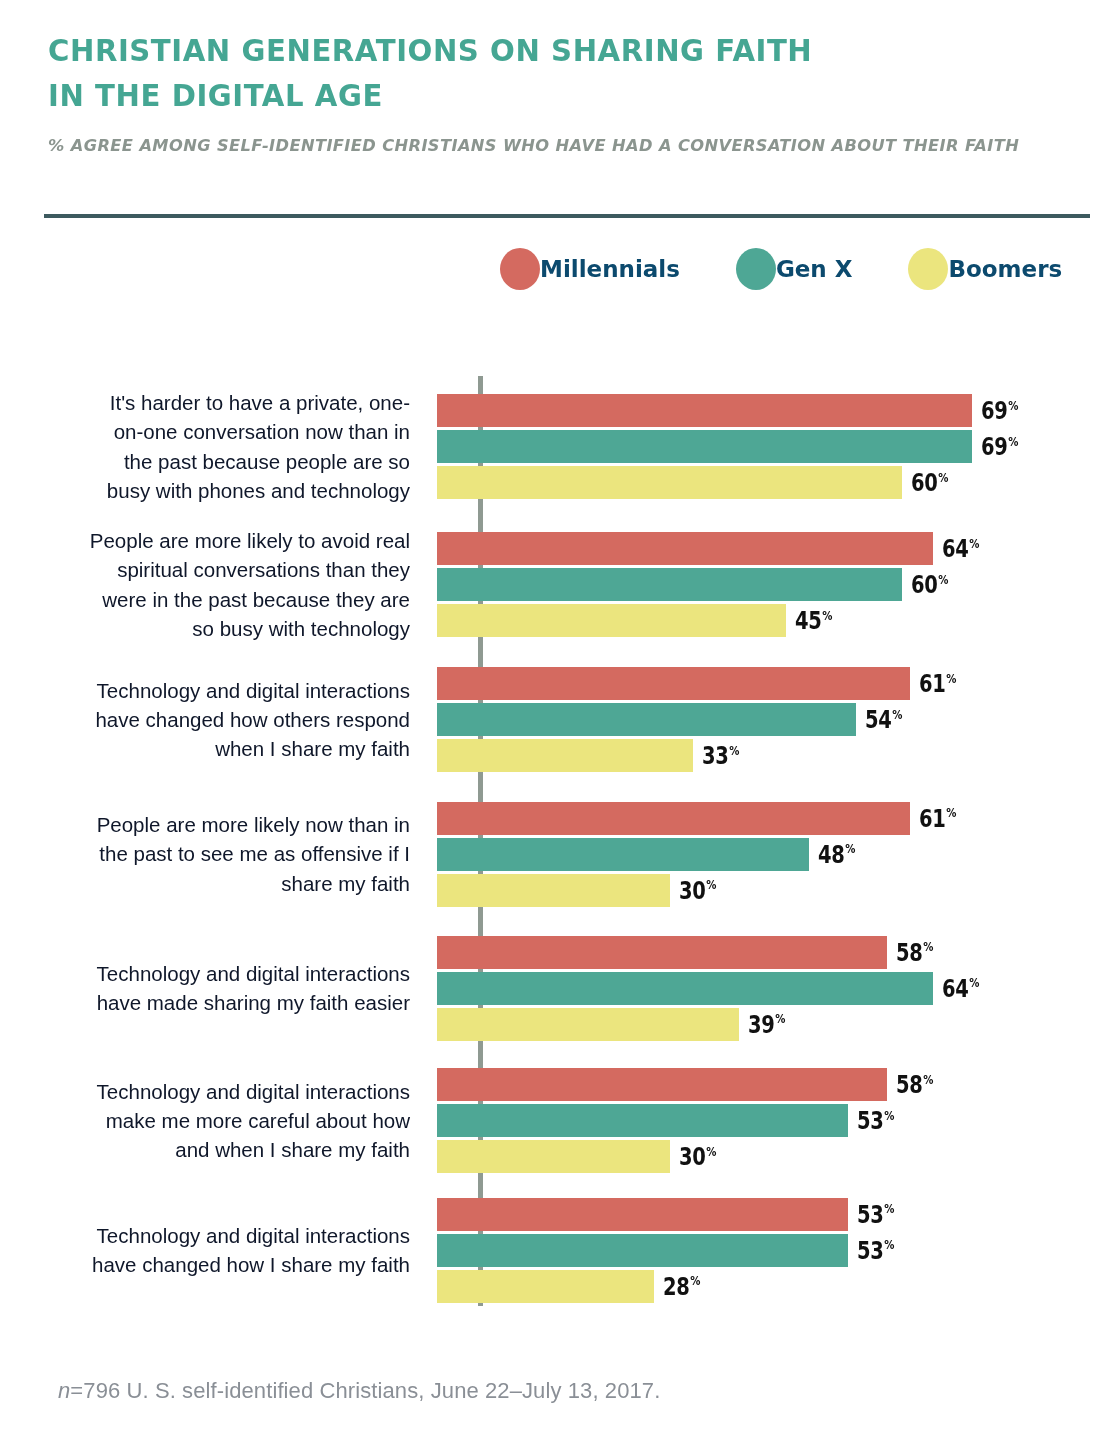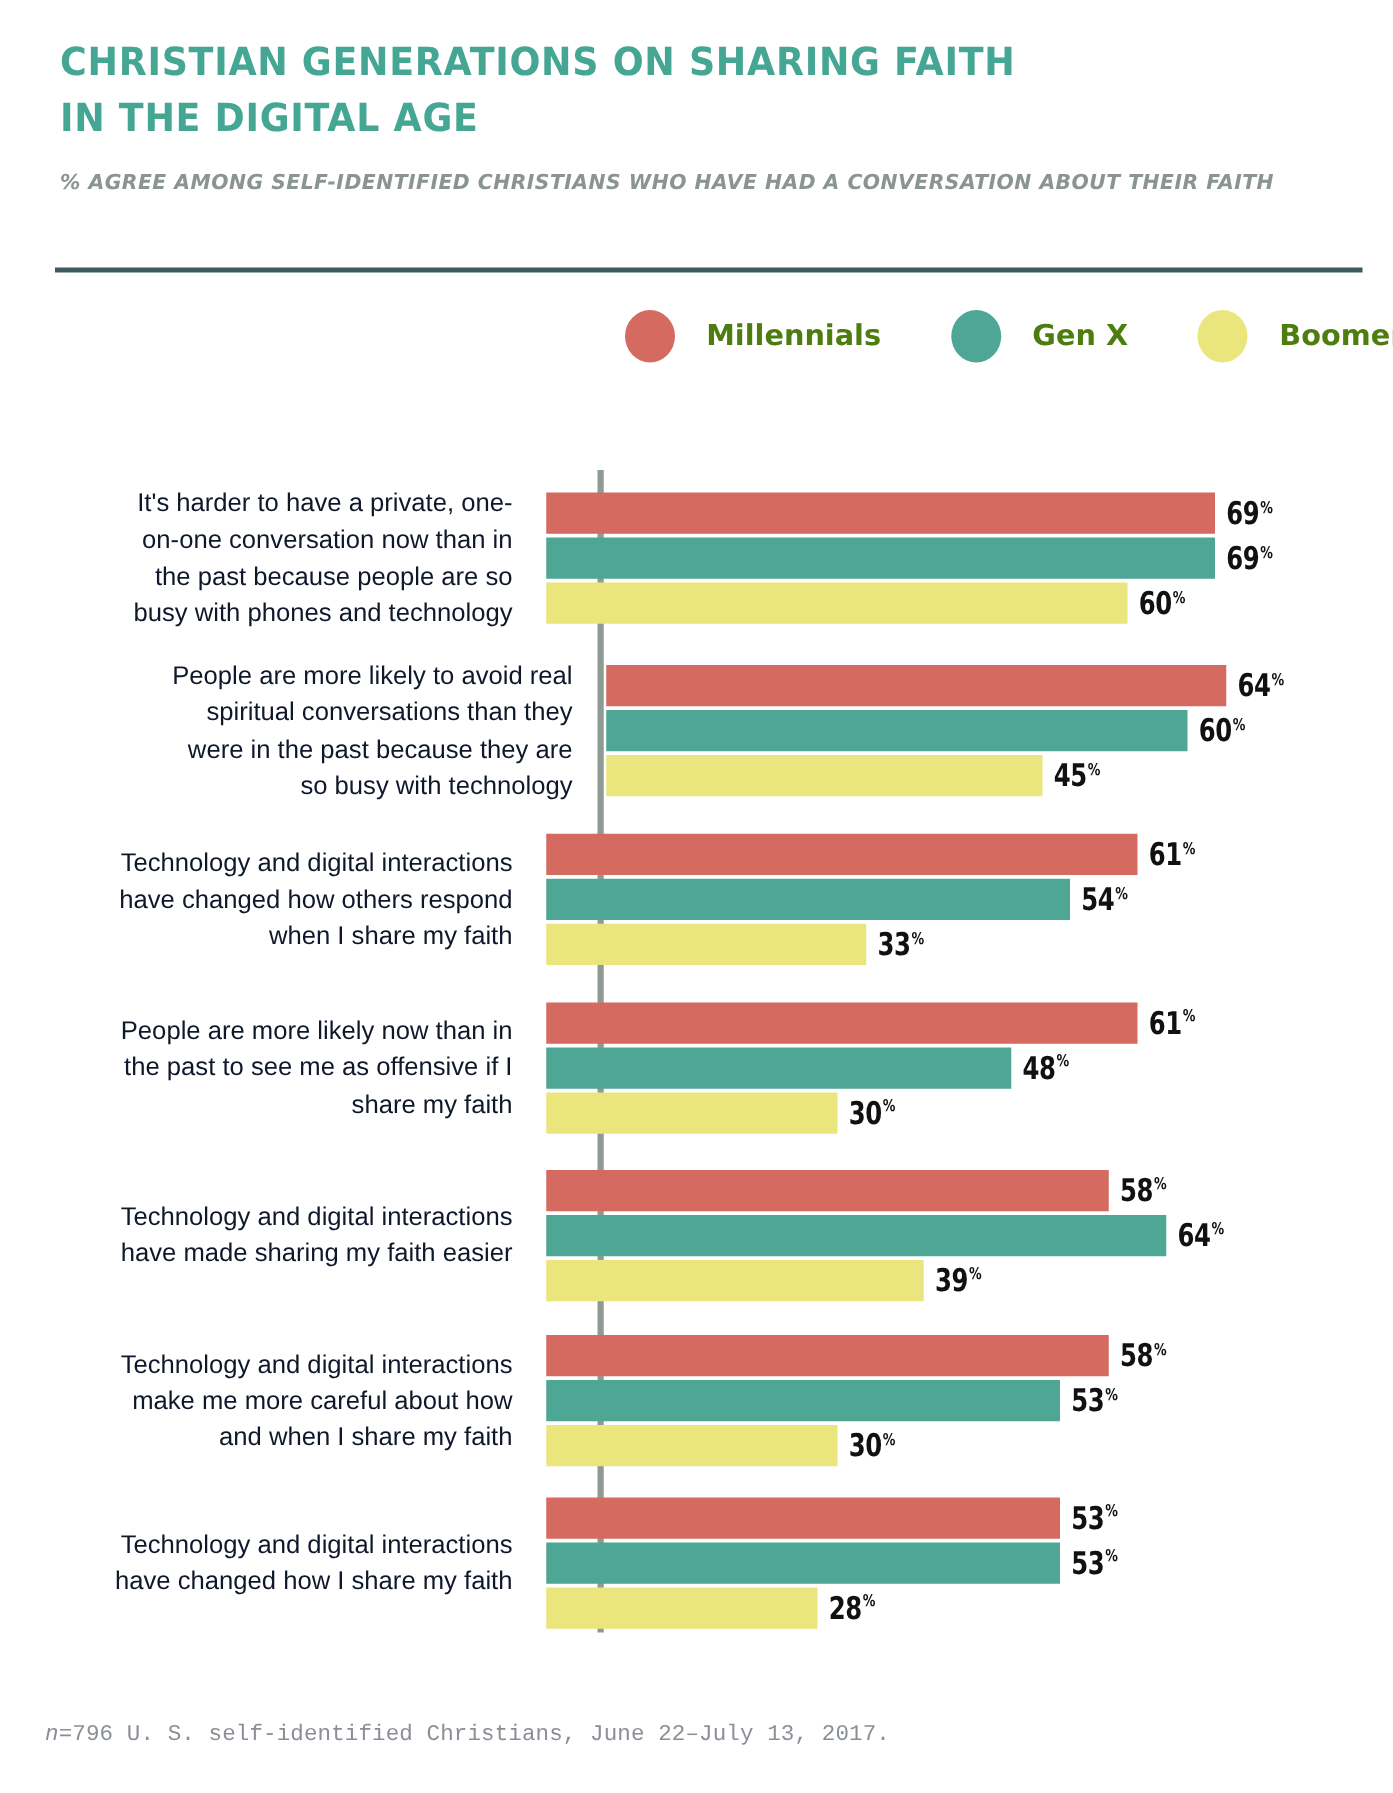--- a/index.html
+++ b/index.html
@@ -80,22 +80,22 @@
   }
   .legend-item:last-child { margin-right: 0; }
   .legend-dot {
     width: 40px;
     height: 42px;
     border-radius: 50%;
     display: inline-block;
     flex: 0 0 auto;
   }
   .legend-label {
-    margin-left: 25px;
-    color: #4d7c0f;
+    margin-left: 0;
+    color: #0c4a6e;
     font-family: "DejaVu Sans", sans-serif;
     font-weight: bold;
     font-size: 23px;
     white-space: nowrap;
   }
 
   
   .chart {
     position: absolute;
     left: 0px;
@@ -159,25 +159,25 @@
   .bar-value sup {
     font-size: 13px;
     vertical-align: super;
     line-height: 0;
     margin-left: 1px;
   }
 
   
   .footnote {
     position: absolute;
-    left: 36px;
+    left: 58px;
     top: 1378px;
     color: #8a8f96;
-    font-family: Liberation Mono, monospace;
-    font-size: 18px;
+    font-family: Liberation Sans, sans-serif;
+    font-size: 22px;
     letter-spacing: 0.1px;
   }
   .footnote em {
     font-style: italic;
   }
 </style>
 </head>
 <body>
 
 <div class="page">
@@ -221,21 +221,21 @@
             <div class="bar-row">
               <div class="bar" style="width: 535px; background: rgb(78, 167, 149);"></div>
               <div class="bar-value"><span>69</span><sup>%</sup></div>
             </div>
             <div class="bar-row">
               <div class="bar" style="width: 465.217px; background: rgb(235, 229, 126);"></div>
               <div class="bar-value"><span>60</span><sup>%</sup></div>
             </div>
           </div>
         </div>
-        <div class="group" style="height: 135px; padding-left: 48px;">
+        <div class="group" style="height: 135px;">
           <div class="group-label">People are more likely to avoid real
 spiritual conversations than they
 were in the past because they are
 so busy with technology</div>
           <div class="bars">
             <div class="bar-row">
               <div class="bar" style="width: 496.232px; background: rgb(212, 106, 96);"></div>
               <div class="bar-value"><span>64</span><sup>%</sup></div>
             </div>
             <div class="bar-row">

